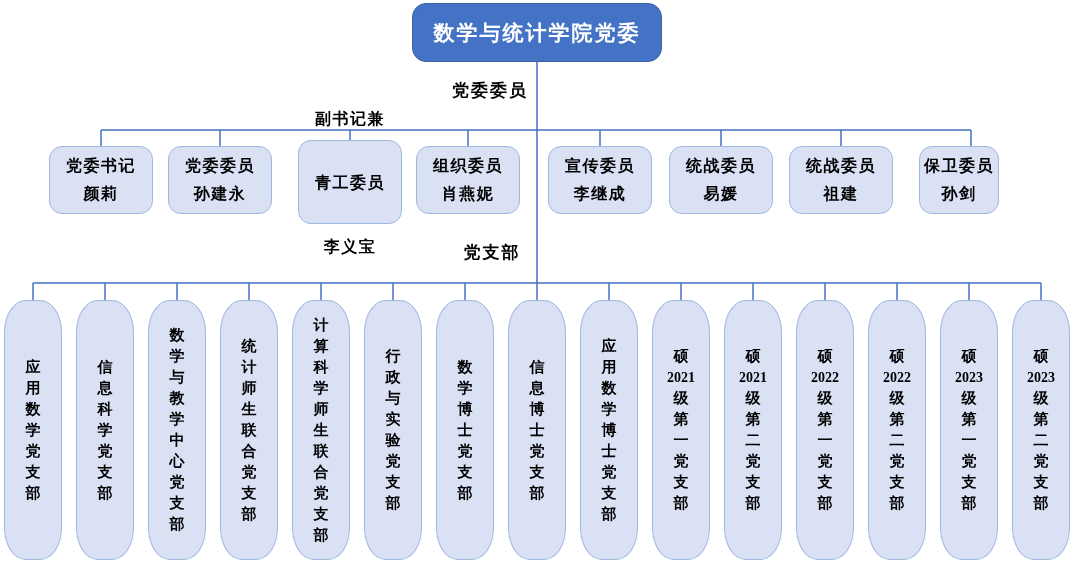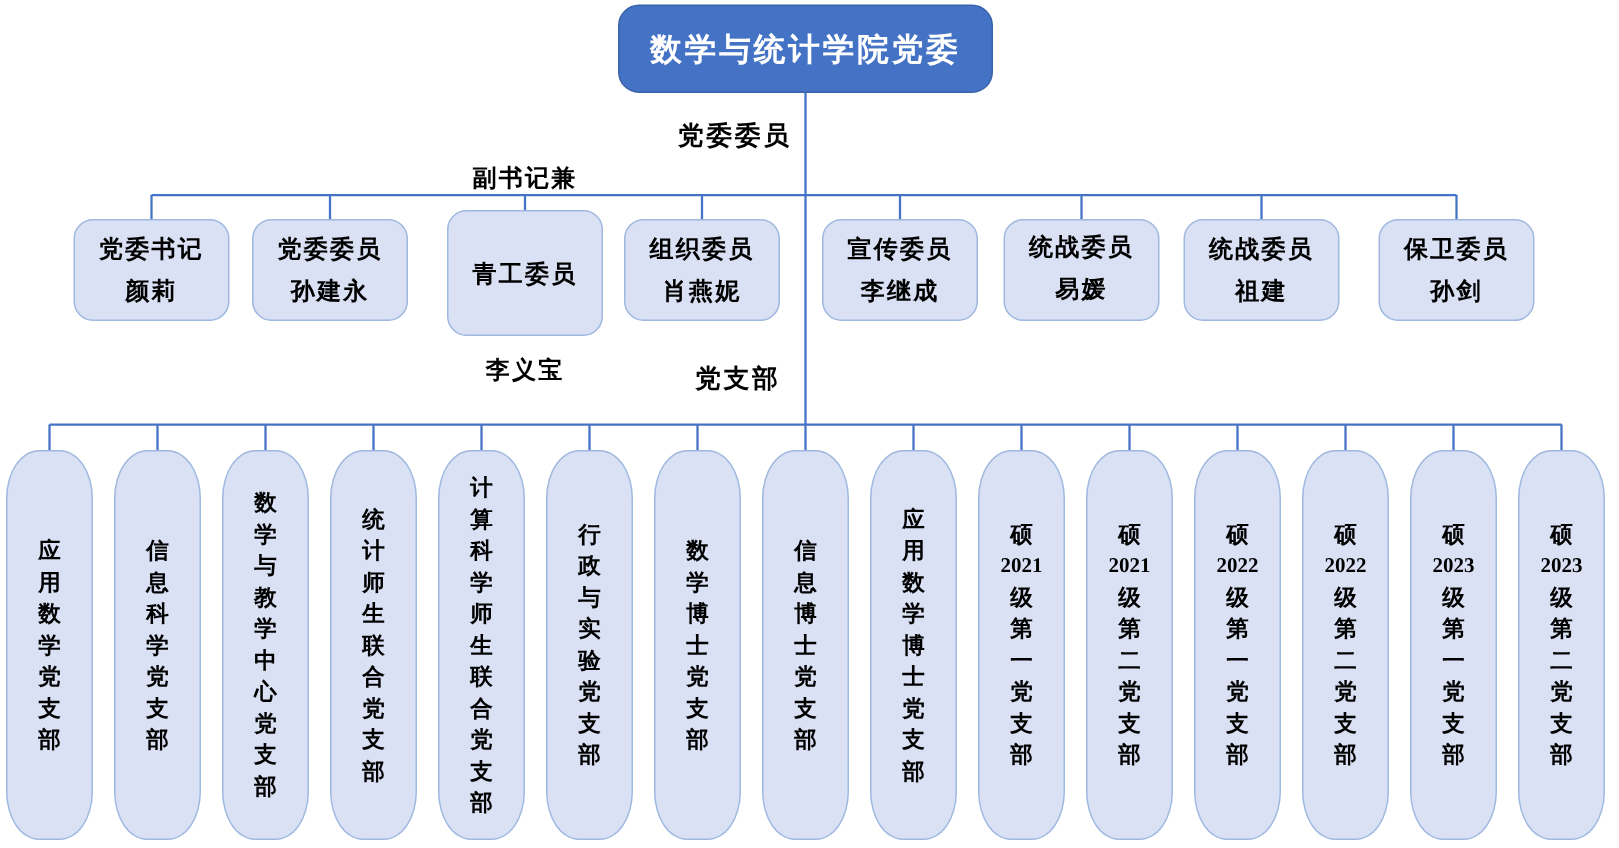--- a/index.html
+++ b/index.html
@@ -85,21 +85,21 @@
         <div class="bline">肖燕妮</div>
       </div>
       <div class="committee-box" style="left: 669px; width: 104px; top: 146px; height: 68px; font-family: Liberation Serif, serif;">
         <div class="bline">统战委员</div>
         <div class="bline">易媛</div>
       </div>
       <div class="committee-box" style="left: 789px; width: 104px; top: 146px; height: 68px;">
         <div class="bline">统战委员</div>
         <div class="bline">祖建</div>
       </div>
-      <div class="committee-box" style="left: 919px; width: 104px; top: 146px; height: 68px;">
+      <div class="committee-box" style="left: 919px; width: 80px; top: 146px; height: 68px;">
         <div class="bline">保卫委员</div>
         <div class="bline">孙剑</div>
       </div>
     </div>
   <div class="row-layer" id="branch-row">
       <div class="branch-pill" style="left: 4px;">
         <div class="tok">应</div>
         <div class="tok">用</div>
         <div class="tok">数</div>
         <div class="tok">学</div>

